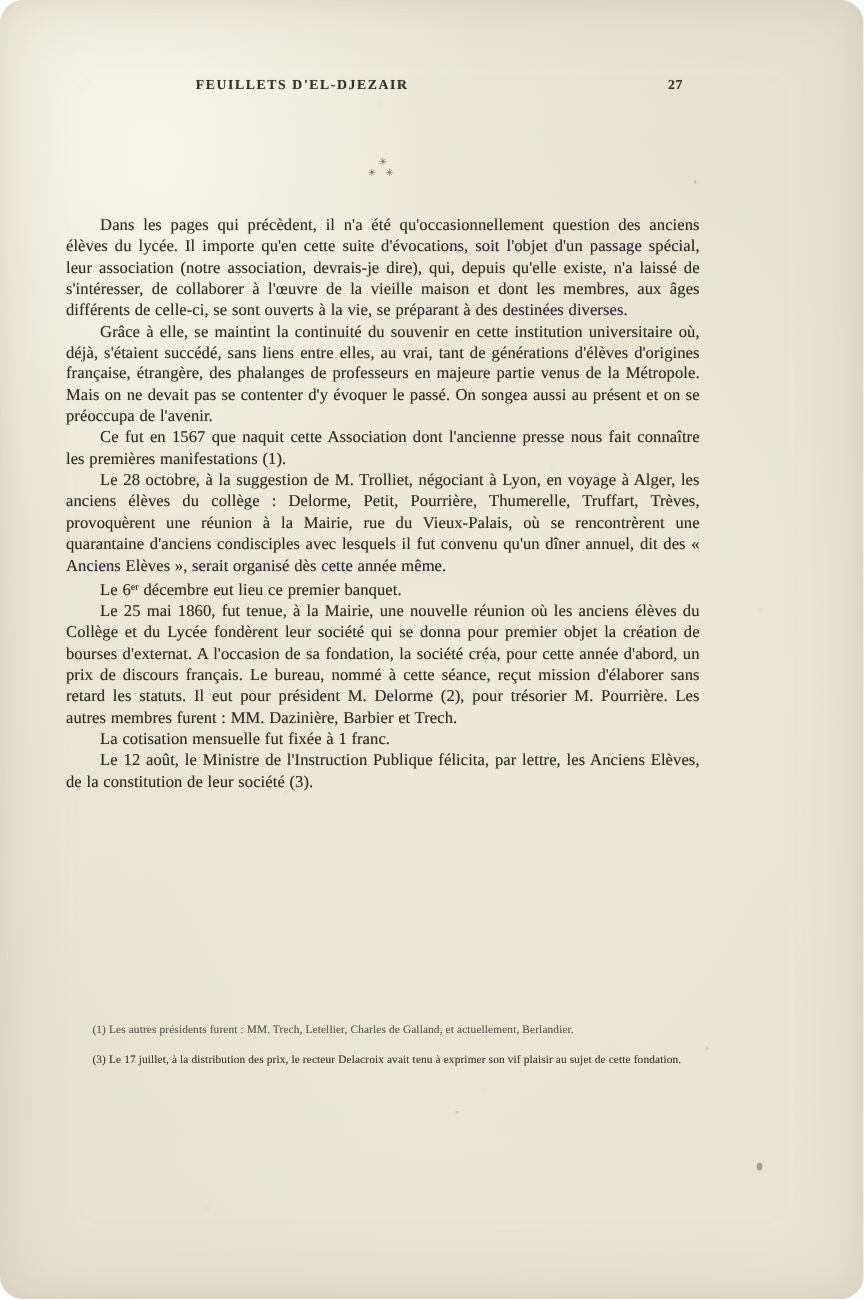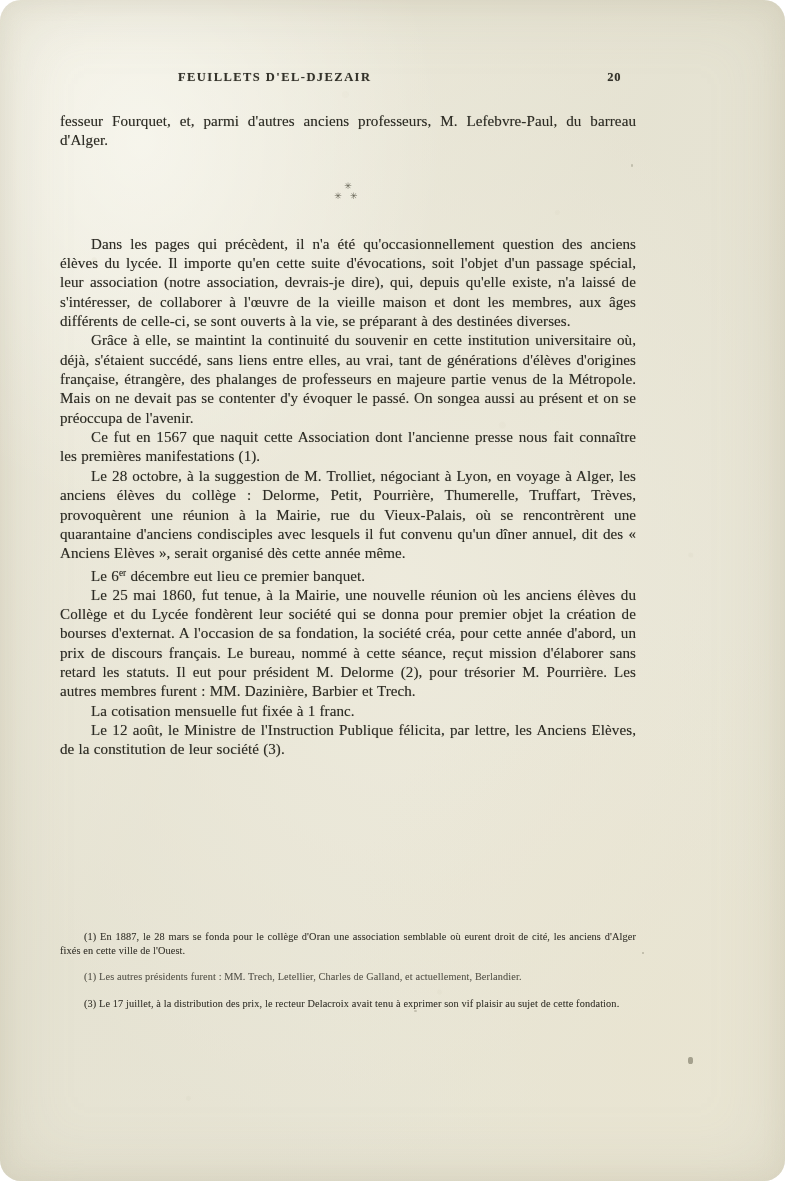--- a/index.html
+++ b/index.html
@@ -165,26 +165,25 @@
 </style>
 </head>
 <body>
 
 <div id="page">
 
   <div id="grain"></div>
 
   <div id="runhead">
     <span class="title">FEUILLETS  D'EL-DJEZAIR</span>
-    <span class="folio">20</span>
+    <span class="folio">27</span>
   </div>
 
   <div id="textblock">
 
-    <p class="para cont">fesseur Fourquet, et, parmi d'autres anciens professeurs, M. Lefebvre-Paul, du barreau d'Alger.</p>
 
     <div class="gap-after-intro"></div>
 
     <div id="asterism">
       <span class="ast-wrap">
         <span class="ast-top">✳</span>
         <span class="ast-bottom">✳ ✳</span>
       </span>
     </div>
 
@@ -196,21 +195,20 @@
     <p class="para indent">Le 28 octobre, à la suggestion de M. Trolliet, négociant à Lyon, en voyage à Alger, les anciens élèves du collège : Delorme, Petit, Pourrière, Thumerelle, Truffart, Trèves, provoquèrent une réunion à la Mairie, rue du Vieux-Palais, où se rencontrèrent une quarantaine d'anciens condisciples avec lesquels il fut convenu qu'un dîner annuel, dit des « Anciens Elèves », serait organisé dès cette année même.</p>
 
     <p class="para indent"><span>Le 6</span><sup class="ord">er</sup><span> décembre eut lieu ce premier banquet.</span></p>
 
     <p class="para indent">Le 25 mai 1860, fut tenue, à la Mairie, une nouvelle réunion où les anciens élèves du Collège et du Lycée fondèrent leur société qui se donna pour premier objet la création de bourses d'externat. A l'occasion de sa fondation, la société créa, pour cette année d'abord, un prix de discours français. Le bureau, nommé à cette séance, reçut mission d'élaborer sans retard les statuts. Il eut pour président M. Delorme (2), pour trésorier M. Pourrière. Les autres membres furent : MM. Dazinière, Barbier et Trech.</p>
     <p class="para indent">La cotisation mensuelle fut fixée à 1 franc.</p>
     <p class="para indent">Le 12 août, le Ministre de l'Instruction Publique félicita, par lettre, les Anciens Elèves, de la constitution de leur société (3).</p>
   </div>
 
   <div id="footnotes">
-    <p class="fn">(1) En 1887, le 28 mars se fonda pour le collège d'Oran une association semblable où eurent droit de cité, les anciens d'Alger fixés en cette ville de l'Ouest.</p>
     <p class="fn fn2">(1) Les autres présidents furent : MM. Trech, Letellier, Charles de Galland, et actuellement, Berlandier.</p>
     <p class="fn">(3) Le 17 juillet, à la distribution des prix, le recteur Delacroix avait tenu à exprimer son vif plaisir au sujet de cette fondation.</p>
   </div>
 
   <span class="speck" style="left:688px; top:1057px; width:5px; height:7px;"></span>
   <span class="speck" style="left:642px; top:952px; width:2px; height:2px; opacity:0.35;"></span>
   <span class="speck" style="left:414px; top:1010px; width:3px; height:2px; opacity:0.3;"></span>
   <span class="speck" style="left:631px; top:164px; width:2px; height:3px; opacity:0.3;"></span>
 
   <div id="vignette"></div>

